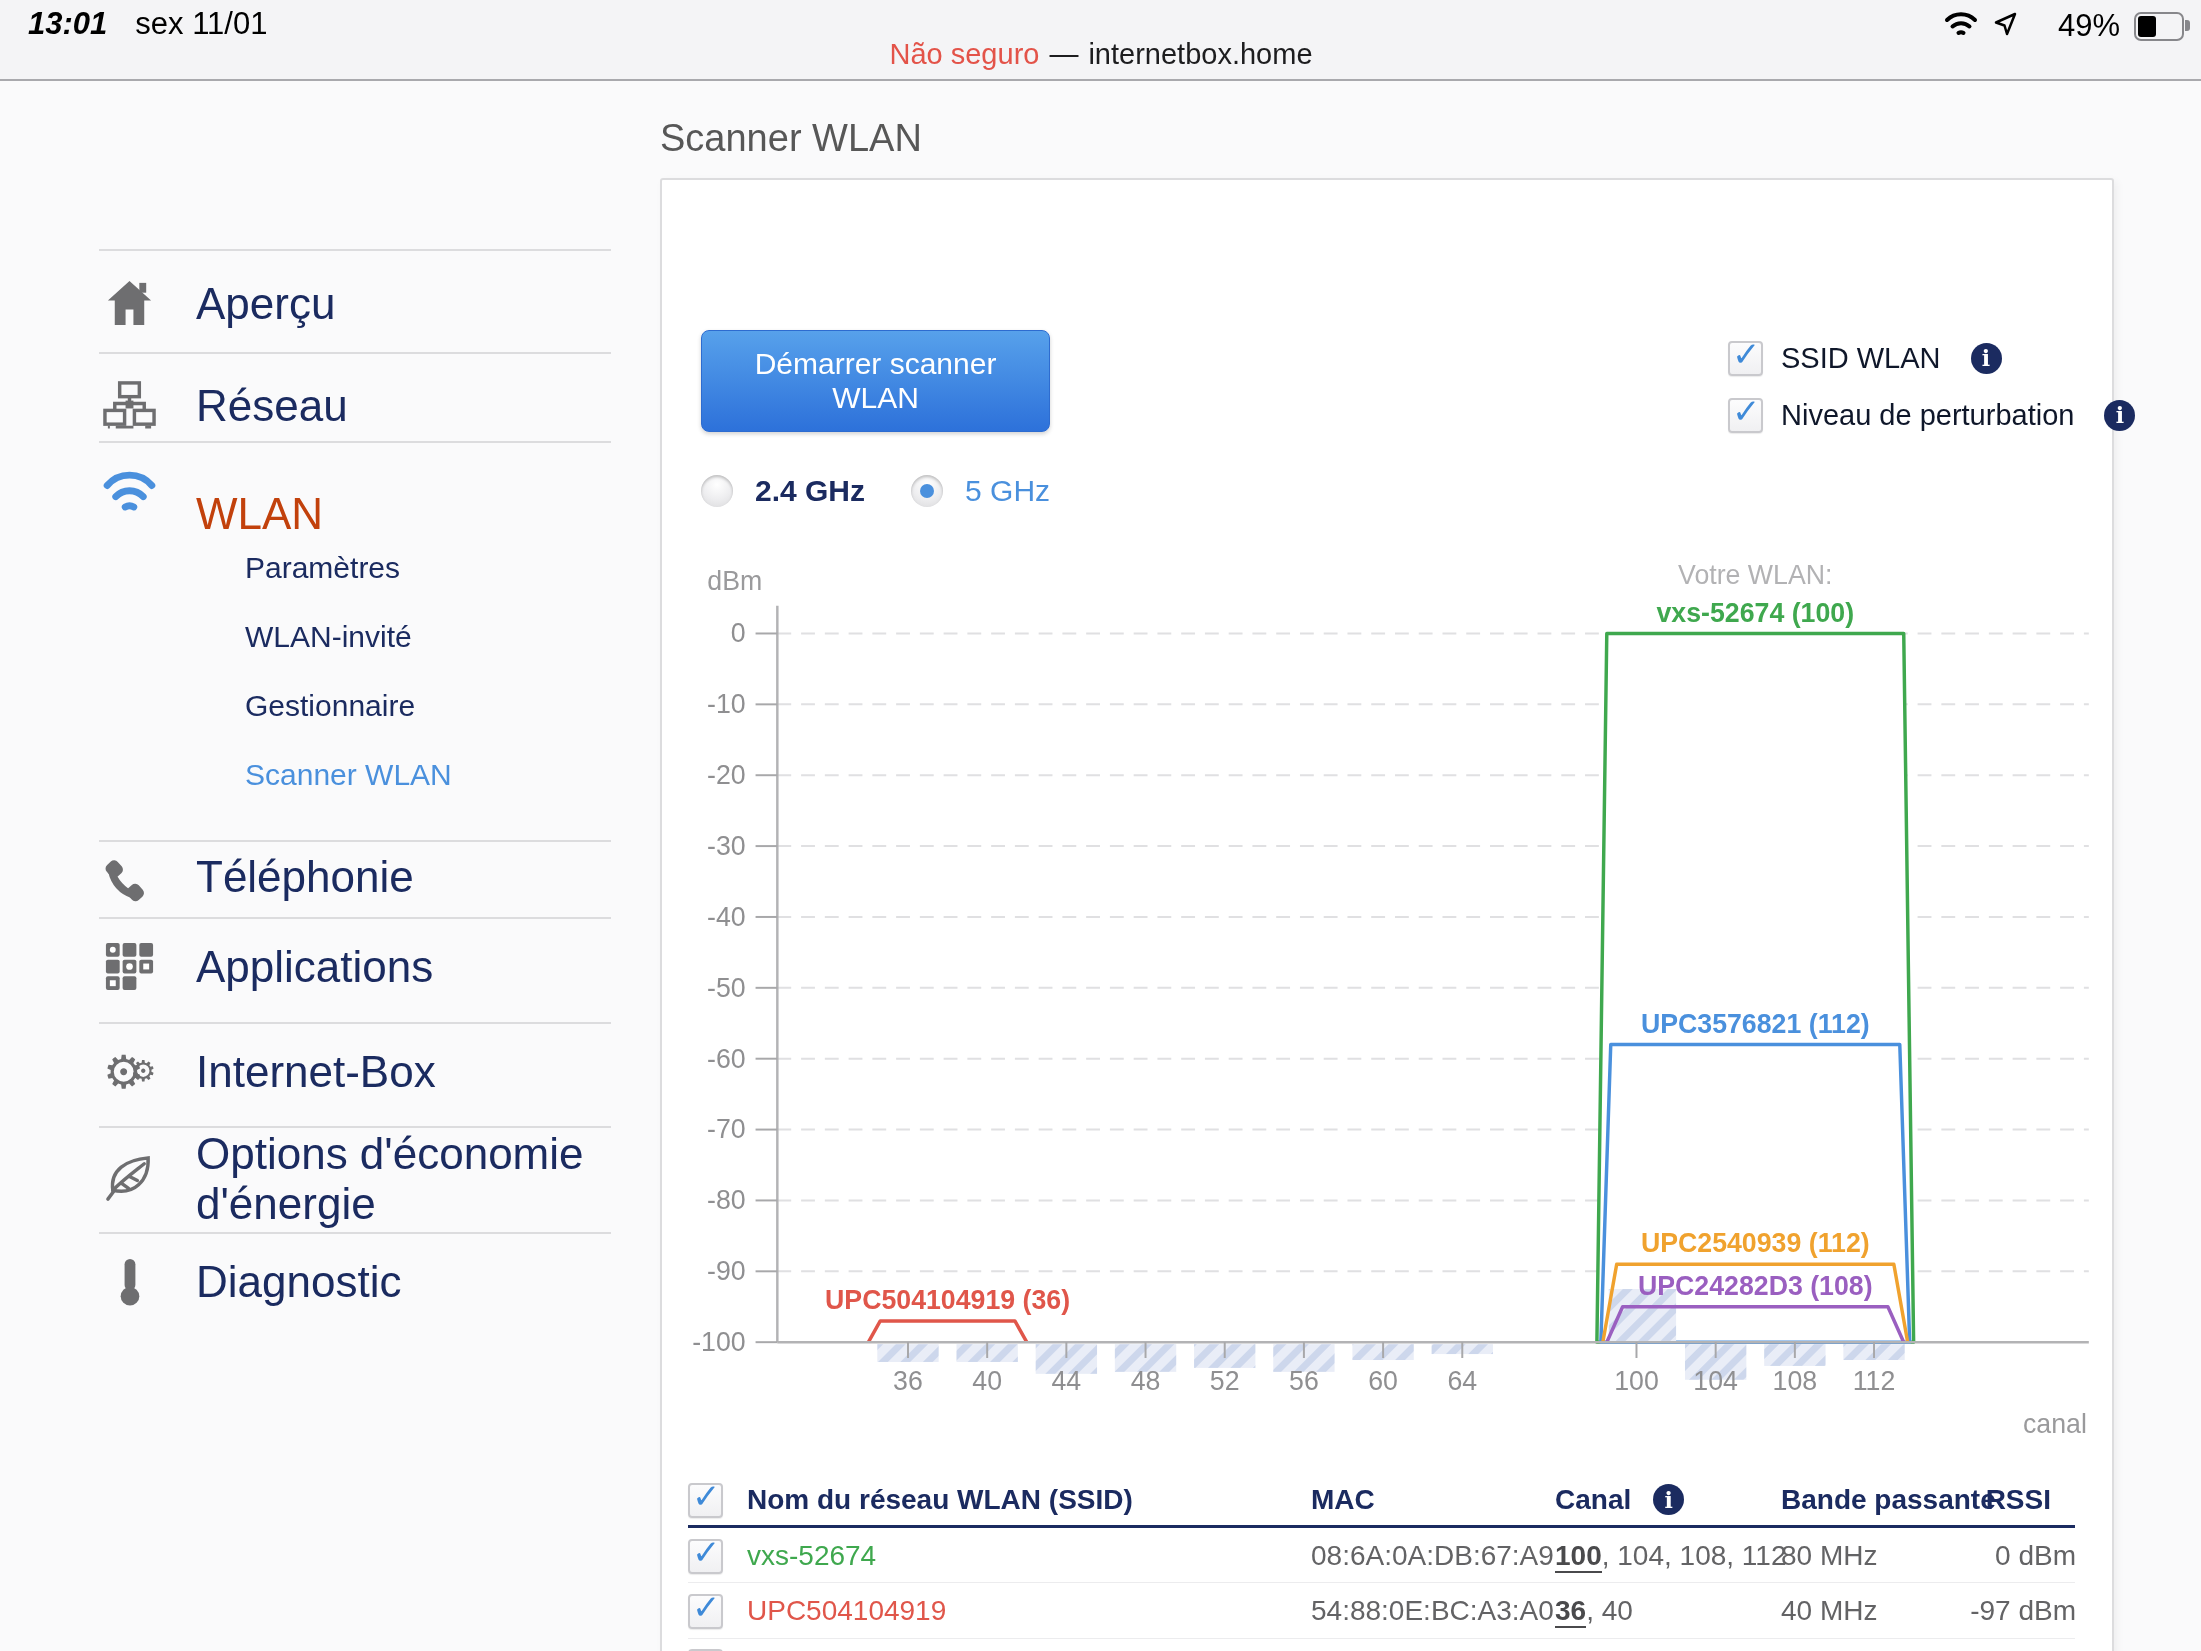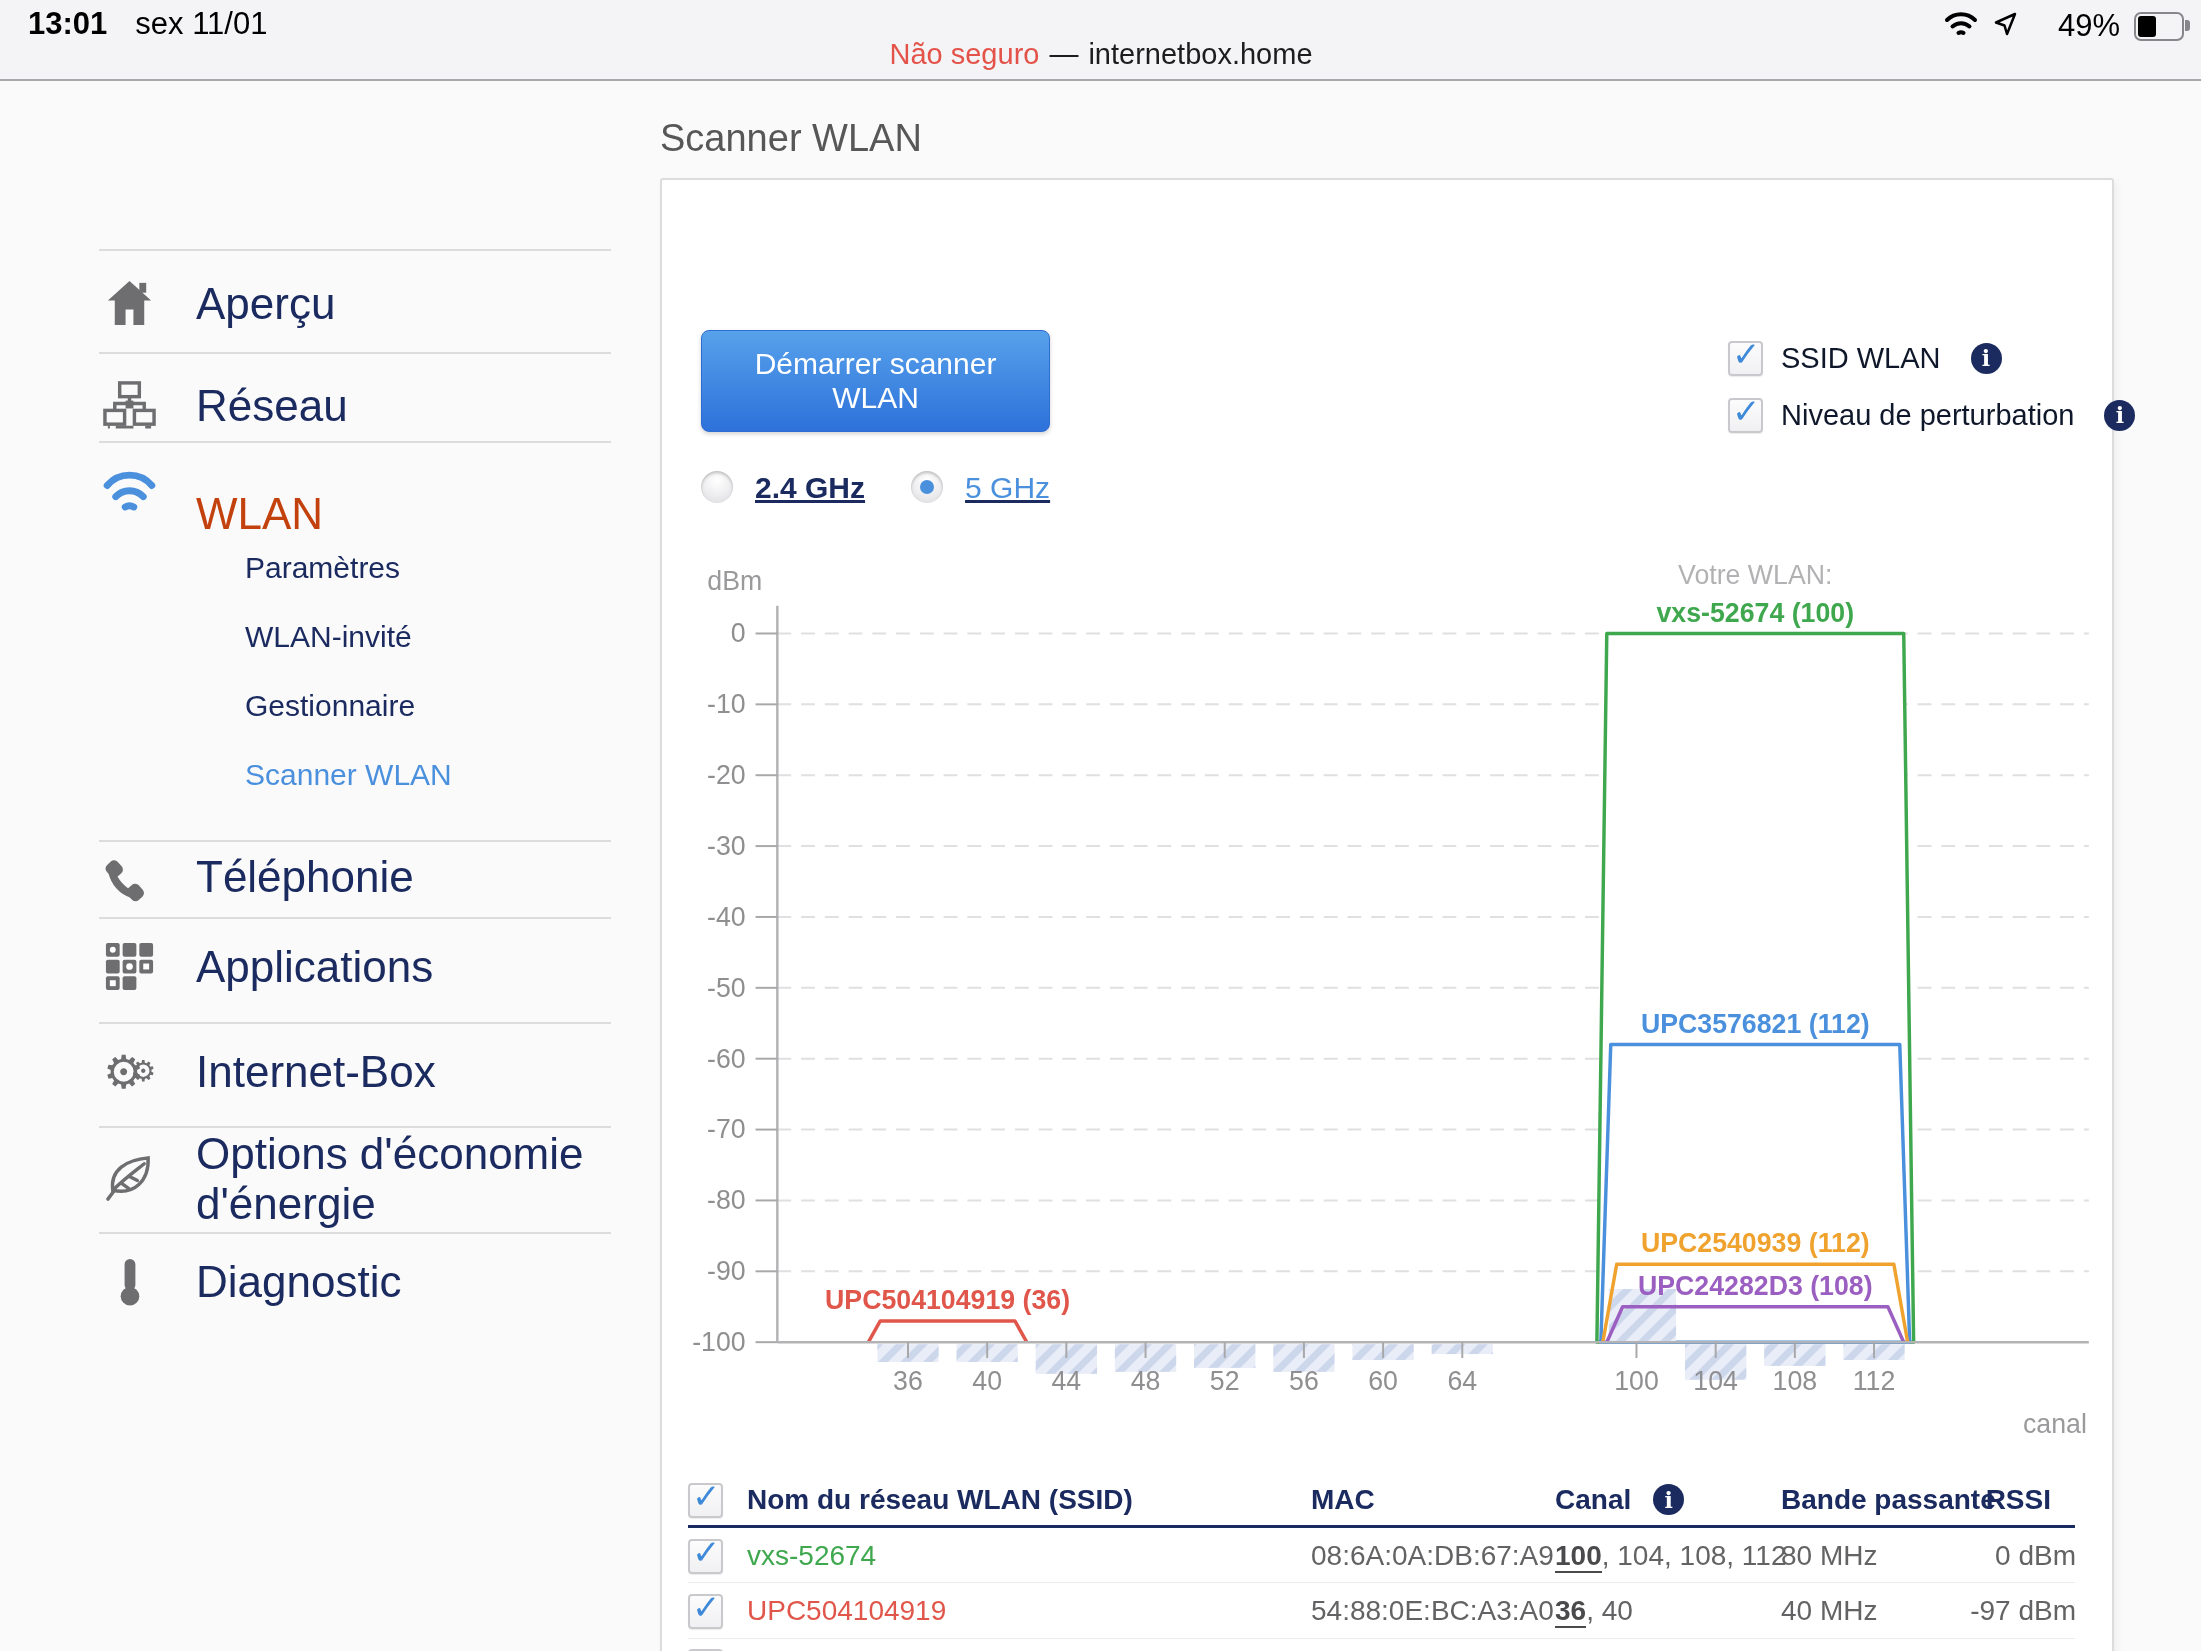--- a/index.html
+++ b/index.html
@@ -2,21 +2,21 @@
 <html><head>
 <meta charset="utf-8">
 <style>
   html,body{margin:0;padding:0;background:#e9e9eb;}
   #screen{position:relative;width:2202px;height:1651px;background:#fafafb;overflow:hidden;
           font-family:"Liberation Sans",sans-serif;color:#1b2b60;}
   
   #topbar{position:absolute;left:0;top:0;width:2202px;height:79px;background:#f4f4f6;
           border-bottom:2px solid #a9a9ad;z-index:20;}
   .status-left{position:absolute;left:28px;top:6px;font-size:31px;color:#000;}
-  .status-time{font-weight:700;}
+  .status-time{font-weight:700;font-style:italic;}
   .status-date{margin-left:28px;font-weight:400;}
   .status-right{position:absolute;right:18px;top:8px;display:flex;align-items:center;gap:14px;}
   .pct{font-size:31px;color:#000;margin-left:26px;}
   .bat{position:relative;width:46px;height:25px;border:2px solid #87878b;border-radius:7px;}
   .bat::after{content:"";position:absolute;right:-8px;top:6px;width:5px;height:11px;background:#87878b;border-radius:0 3px 3px 0;}
   .bat .lvl{position:absolute;left:2px;top:2px;bottom:2px;background:#000;border-radius:3px;}
   .browser-title{position:absolute;left:0;right:0;top:38px;text-align:center;font-size:29px;color:#1d1d1f;z-index:21;}
   .unsafe{color:#e35349;}
   .sep{margin:0 10px;color:#1d1d1f;}
   
@@ -43,21 +43,21 @@
   .card{position:absolute;left:660px;top:178px;width:1450px;height:1544px;background:#ffffff;
         border:2px solid #dcdcde;border-radius:3px;box-shadow:3px 3px 8px rgba(0,0,0,.05);z-index:1;}
   .desc{position:absolute;left:701px;top:216px;width:1416px;font-size:28px;line-height:40px;color:#5c5c5e;margin:0;z-index:2;}
   .info{width:31px;height:31px;border-radius:50%;background:#1b2b60;color:#fff;display:inline-flex;
         align-items:center;justify-content:center;font-size:22px;font-weight:700;flex:none;
         font-family:"DejaVu Serif",serif;vertical-align:-7px;margin-left:12px;}
   .start-btn{position:absolute;left:701px;top:330px;width:349px;height:102px;border-radius:8px;z-index:2;
              border:1px solid #2d6cd0;background:linear-gradient(180deg,#57a1eb 0%,#2d71da 100%);
              color:#fff;font-size:30px;font-family:"Liberation Sans",sans-serif;cursor:pointer;
              box-shadow:0 2px 4px rgba(0,0,0,.18);}
-  .bands{position:absolute;left:701px;top:471px;height:40px;display:flex;align-items:flex-start;gap:22px;z-index:2;text-decoration:underline;}
+  .bands{position:absolute;left:701px;top:471px;height:40px;display:flex;align-items:center;gap:22px;z-index:2;}
   .band-lbl{font-size:30px;font-weight:700;color:#1b2b60;}
   .band-lbl.sel{color:#4a90dd;font-weight:400;}
   .toggle-row{position:absolute;height:36px;display:flex;align-items:center;gap:18px;z-index:2;}
   .toggle-lbl{font-size:29px;color:#0f172a;}
   .cb{width:31px;height:31px;border:2px solid #c9c9cd;border-radius:4px;position:relative;flex:none;
       background:linear-gradient(#fcfcfd,#f0f0f2);box-shadow:0 1px 1px rgba(0,0,0,.08);}
   .cb .mk{position:absolute;left:2px;top:-9px;font-size:34px;font-weight:700;color:#3f8ad8;
           font-family:"DejaVu Sans",sans-serif;}
   #chart{position:absolute;left:0;top:0;width:2202px;height:1651px;z-index:4;pointer-events:none;}
   

